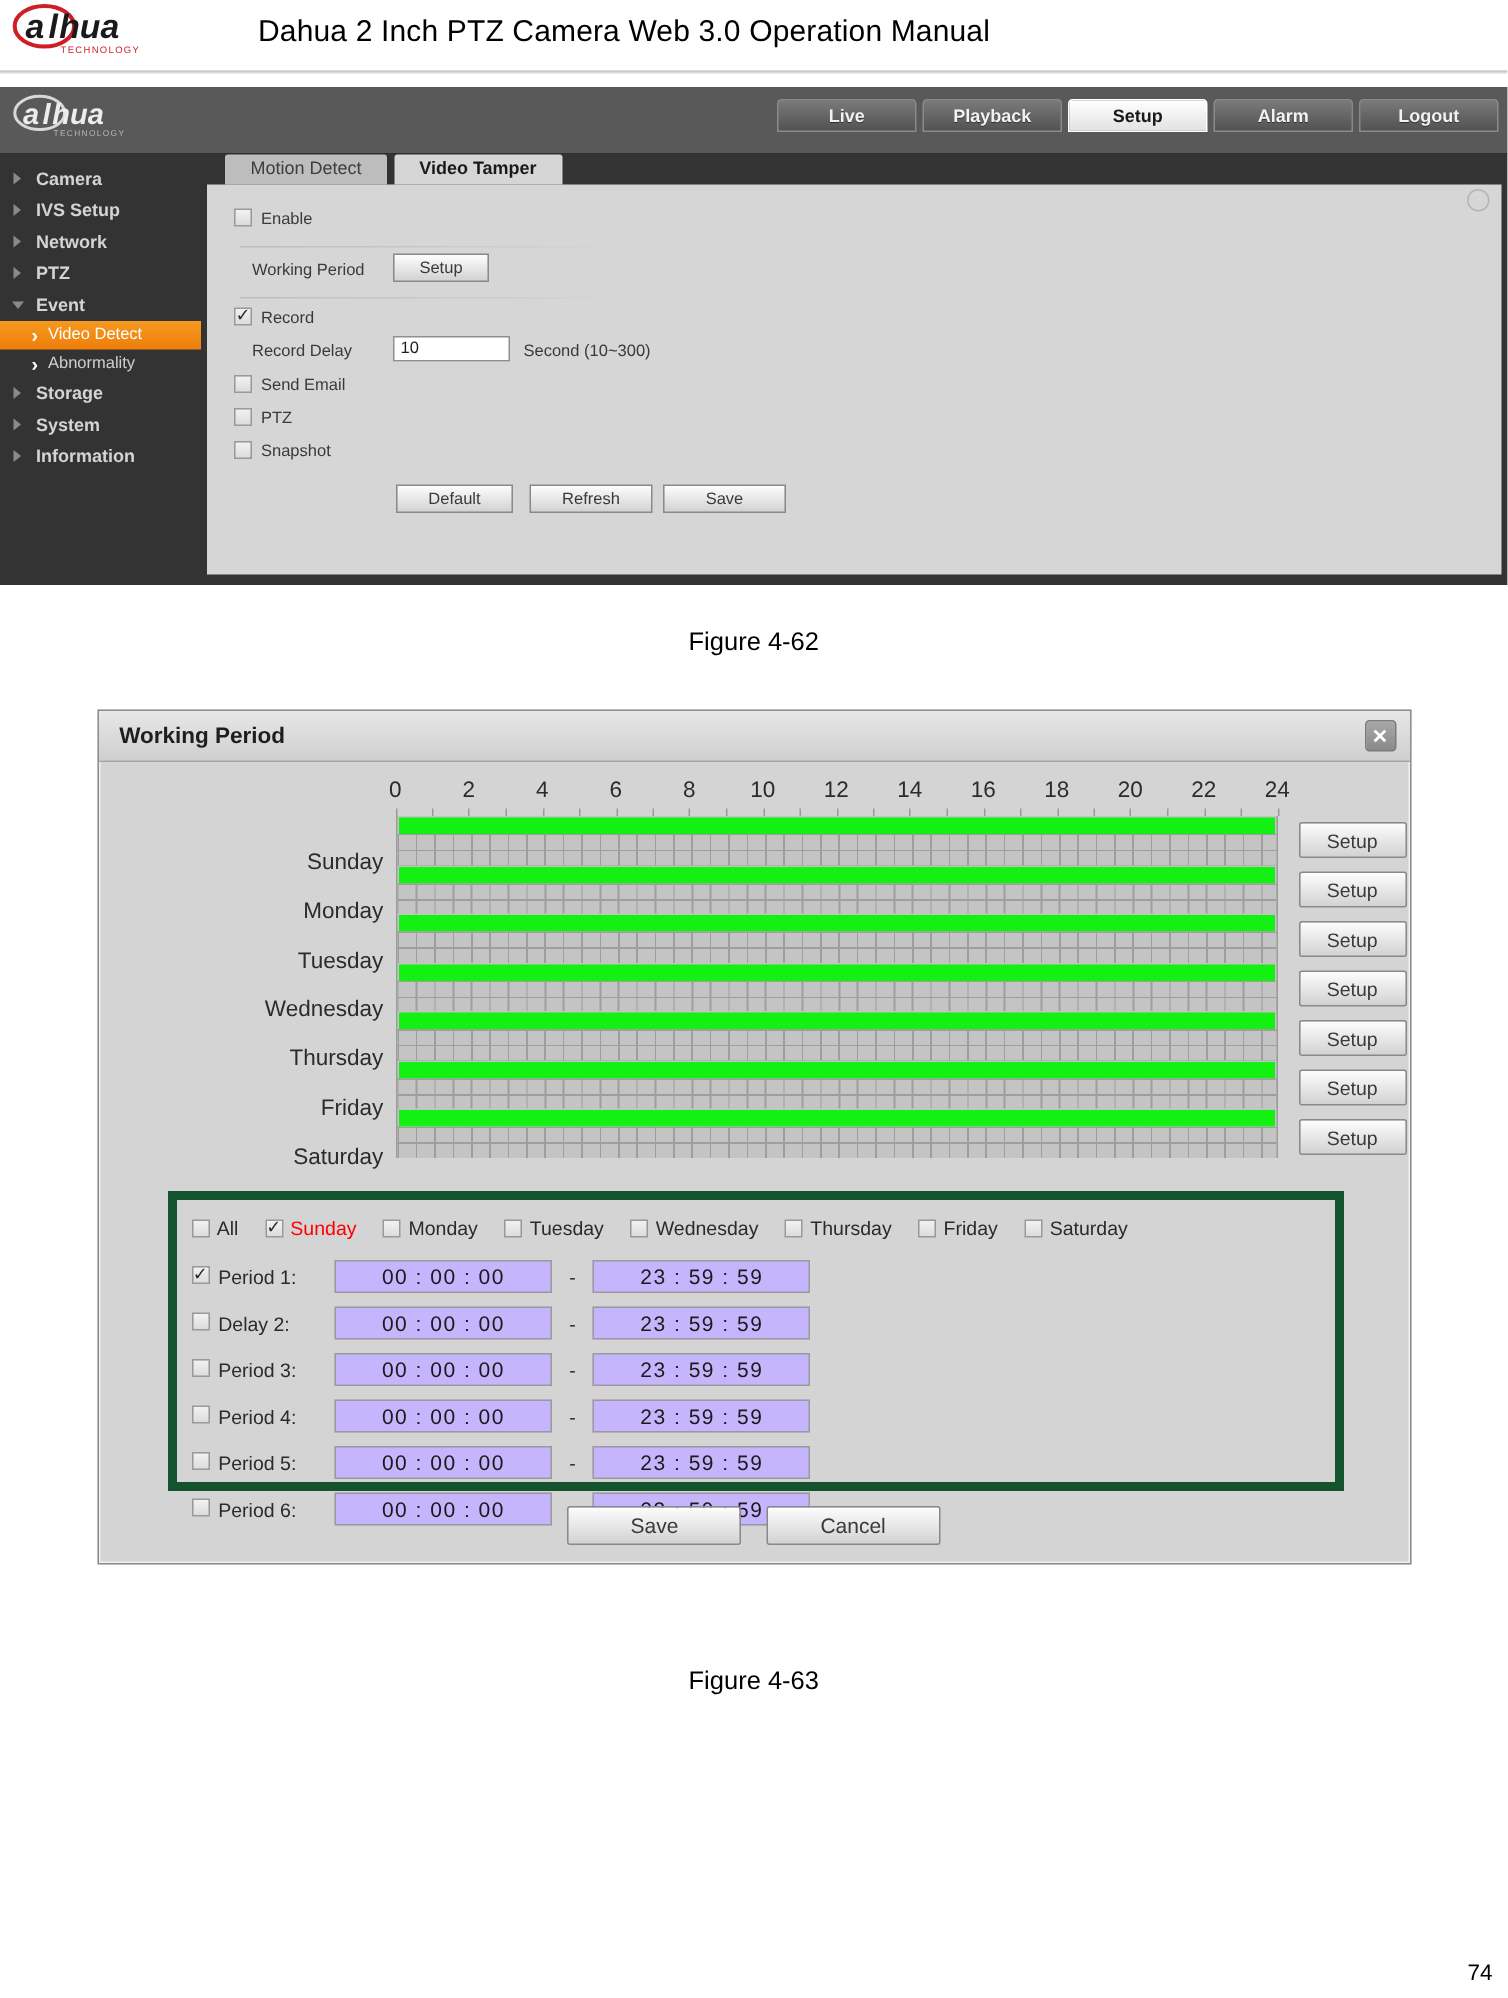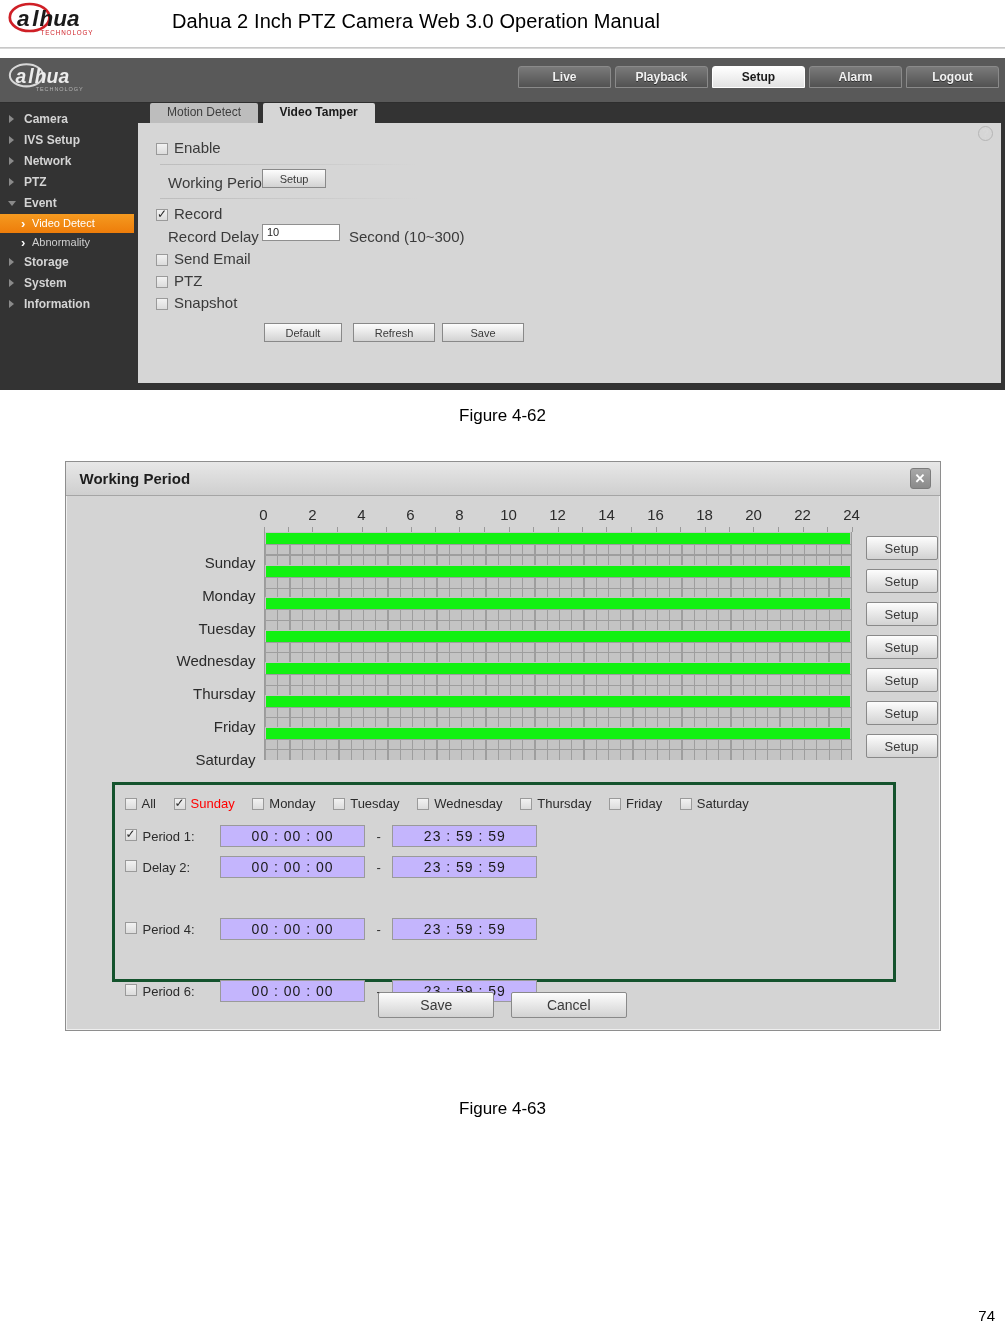--- a/index.html
+++ b/index.html
@@ -207,21 +207,21 @@
     left: 0px; top: -3px;
     font-size: 12px;
     color: #2b2b2b;
     line-height: 14px;
   }
   .hr-soft {
     position: absolute;
     height: 1px;
     background: linear-gradient(to right, #bdbdbd, #d0d0d0 80%, #d6d6d6);
   }
-  .lbl { color: #3a3a3a; font-size: 15px; }
+  .lbl { color: #3a3a3a; font-size: 11px; }
   .btn3d {
     background: linear-gradient(#fdfdfd, #d2d2d2);
     border: 1px solid #898989;
     color: #3a3a3a;
     font-size: 11px;
     text-align: center;
     cursor: pointer;
     font-family: "Liberation Sans", sans-serif;
   }
   .txtbox {
@@ -345,21 +345,21 @@
     margin-bottom: 9px;
     font-size: 13px;
     border-radius: 2px;
   }
 
   .periods {
     position: absolute;
     left: 46px; top: 320px;
     width: 784px; height: 200px;
     background: #d4d4d4;
-    border: 3px solid #14532d;
+    border: 6px solid #14532d;
   }
   .days-row {
     position: absolute;
     left: 10px; top: 11px;
     font-size: 13px;
     color: #2b2b2b;
     white-space: nowrap;
   }
   .days-row .cbd { margin-right: 5px; }
   .day-name { margin-right: 14px; }
@@ -544,21 +544,21 @@
         </div>
 
         <button class="btn3d" style="position:absolute; left:126px; top:200px; width:78px; height:19px;">Default</button>
         <button class="btn3d" style="position:absolute; left:215px; top:200px; width:82px; height:19px;">Refresh</button>
         <button class="btn3d" style="position:absolute; left:304px; top:200px; width:82px; height:19px;">Save</button>
       </div>
     </div>
   </div>
 </div>
 
-<div class="caption" style="margin-top:16px;">Figure 4-62</div>
+<div class="caption" style="margin-top:28px;">Figure 4-62</div>
 
 <div style="margin-top:35px;">
 <div class="dialog">
 
   <div class="dlg-title">
     <span>Working Period</span>
     <div class="dlg-close">✕</div>
   </div>
 
   <div class="sched">
@@ -672,22 +672,34 @@
       <span class="timebox">00 : 00 : 00</span>
       <span class="dash">-</span>
       <span class="timebox">23 : 59 : 59</span>
     </div>
     <div class="prow" style="top:71px;">
       <span class="cb"></span><span class="plabel">Delay 2:</span>
       <span class="timebox">00 : 00 : 00</span>
       <span class="dash">-</span>
       <span class="timebox">23 : 59 : 59</span>
     </div>
+    <div class="prow" style="top:102px;">
+      <span class="cb"></span><span class="plabel">Period 3:</span>
+      <span class="timebox">00 : 00 : 00</span>
+      <span class="dash">-</span>
+      <span class="timebox">23 : 59 : 59</span>
+    </div>
     <div class="prow" style="top:133px;">
       <span class="cb"></span><span class="plabel">Period 4:</span>
+      <span class="timebox">00 : 00 : 00</span>
+      <span class="dash">-</span>
+      <span class="timebox">23 : 59 : 59</span>
+    </div>
+    <div class="prow" style="top:164px;">
+      <span class="cb"></span><span class="plabel">Period 5:</span>
       <span class="timebox">00 : 00 : 00</span>
       <span class="dash">-</span>
       <span class="timebox">23 : 59 : 59</span>
     </div>
     <div class="prow" style="top:195px;">
       <span class="cb"></span><span class="plabel">Period 6:</span>
       <span class="timebox">00 : 00 : 00</span>
       <span class="dash">-</span>
       <span class="timebox">23 : 59 : 59</span>
     </div>

